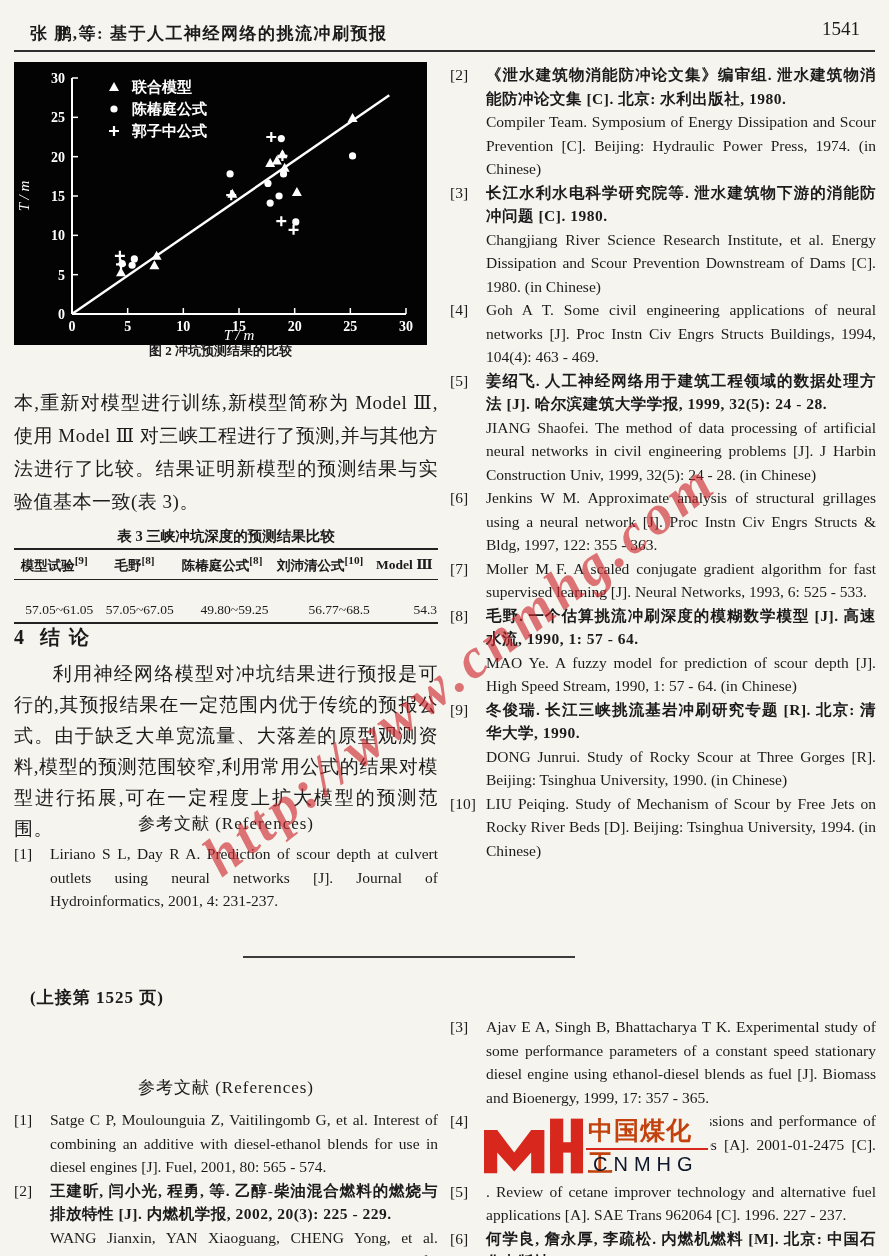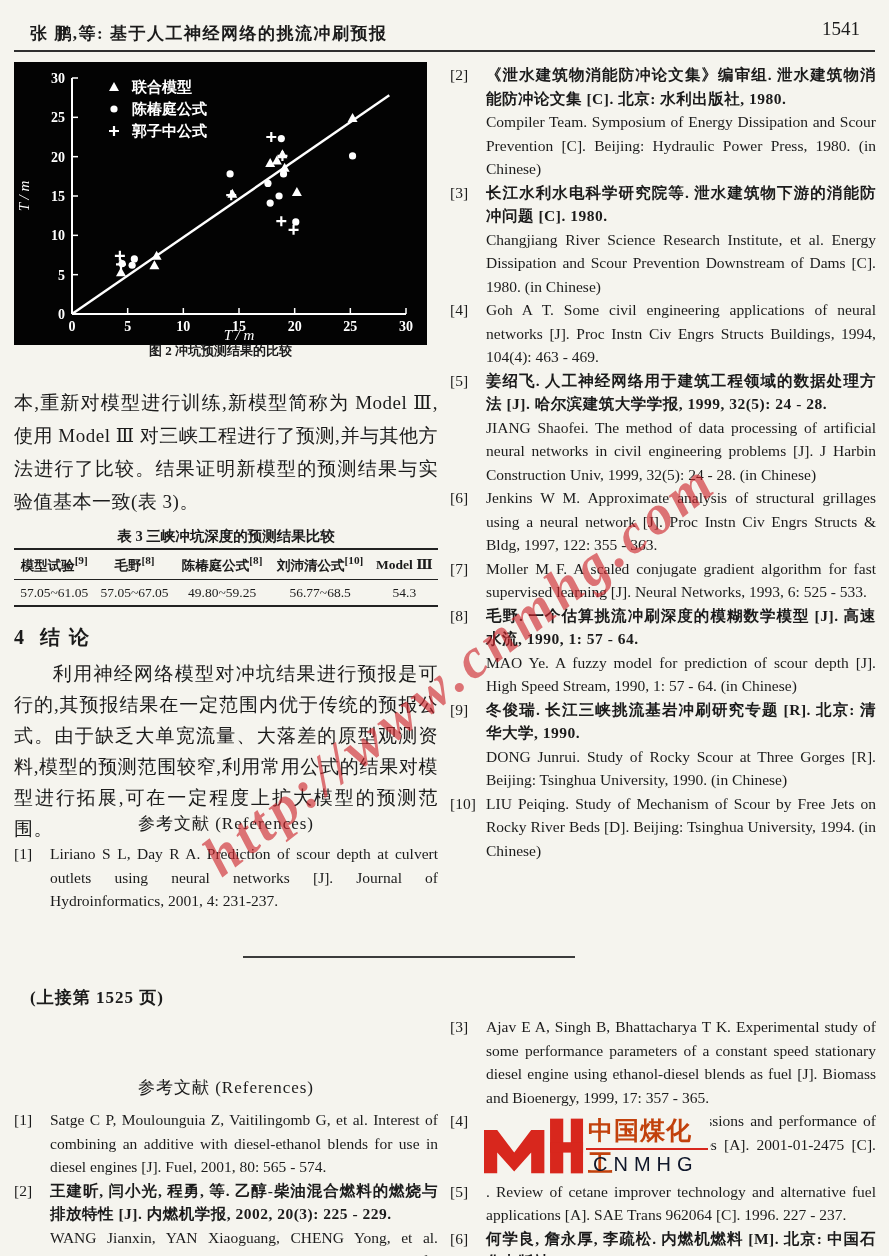--- a/index.html
+++ b/index.html
@@ -12,21 +12,21 @@
   .figure{left:14px;top:62px;width:413px;height:283px;background:#030303;}
   .fig-caption{left:14px;top:342px;width:413px;text-align:center;font-weight:bold;font-size:13px;}
   .para{text-align:justify;font-size:19px;line-height:33px;letter-spacing:0.5px;}
   #para1{left:14px;top:386px;width:424px;}
   #para2{left:14px;top:658px;width:424px;line-height:31px;}
   #para2 .indent{display:inline-block;width:2em;}
   .tbl-title{left:14px;top:527px;width:424px;text-align:center;font-weight:bold;font-size:14.5px;}
   #table3{left:14px;top:548px;width:424px;}
   .paper-table{width:100%;border-collapse:collapse;border-top:2px solid #222;border-bottom:2px solid #222;}
   .paper-table th{border-bottom:1px solid #222;font-weight:bold;padding:4px 1px;font-size:13.5px;text-align:center;white-space:nowrap;}
-  .paper-table td{padding:5px 1px 4px;font-size:13.5px;text-align:center;white-space:nowrap;}
+  .paper-table td{padding:22px 1px 4px;font-size:13.5px;text-align:right;white-space:nowrap;}
   .tbl-note{left:14px;top:601px;width:424px;font-size:13.5px;font-weight:bold;}
   .sec-h{left:14px;top:624px;font-size:20px;font-weight:bold;letter-spacing:2px;}
   .ref-head{text-align:center;font-weight:normal;font-size:17px;letter-spacing:1px;}
   #refhead1{left:14px;top:812px;width:424px;}
   .reflist{font-size:15.5px;line-height:23.5px;text-align:justify;}
   #refs1-left{left:14px;top:842px;width:424px;}
   #refs1-right{left:450px;top:63px;width:426px;}
   .ref-item{display:flex;}
   .ref-num{width:36px;flex:none;}
   .ref-body{flex:1;}
@@ -169,21 +169,21 @@
         <div class="ref-body">
           <p class="en">Liriano S L, Day R A. Prediction of scour depth at culvert outlets using neural networks [J]. Journal of Hydroinformatics, 2001, 4: 231-237.</p>
         </div>
       </div>
     </div>
   <div class="abs reflist" id="refs1-right">
       <div class="ref-item">
         <span class="ref-num">[2]</span>
         <div class="ref-body">
           <p class="zh">《泄水建筑物消能防冲论文集》编审组. 泄水建筑物消能防冲论文集 [C]. 北京: 水利出版社, 1980.</p>
-          <p class="en">Compiler Team. Symposium of Energy Dissipation and Scour Prevention [C]. Beijing: Hydraulic Power Press, 1980. (in Chinese)</p>
+          <p class="en">Compiler Team. Symposium of Energy Dissipation and Scour Prevention [C]. Beijing: Hydraulic Power Press, 1974. (in Chinese)</p>
         </div>
       </div>
       <div class="ref-item">
         <span class="ref-num">[3]</span>
         <div class="ref-body">
           <p class="zh">长江水利水电科学研究院等. 泄水建筑物下游的消能防冲问题 [C]. 1980.</p>
           <p class="en">Changjiang River Science Research Institute, et al. Energy Dissipation and Scour Prevention Downstream of Dams [C]. 1980. (in Chinese)</p>
         </div>
       </div>
       <div class="ref-item">

